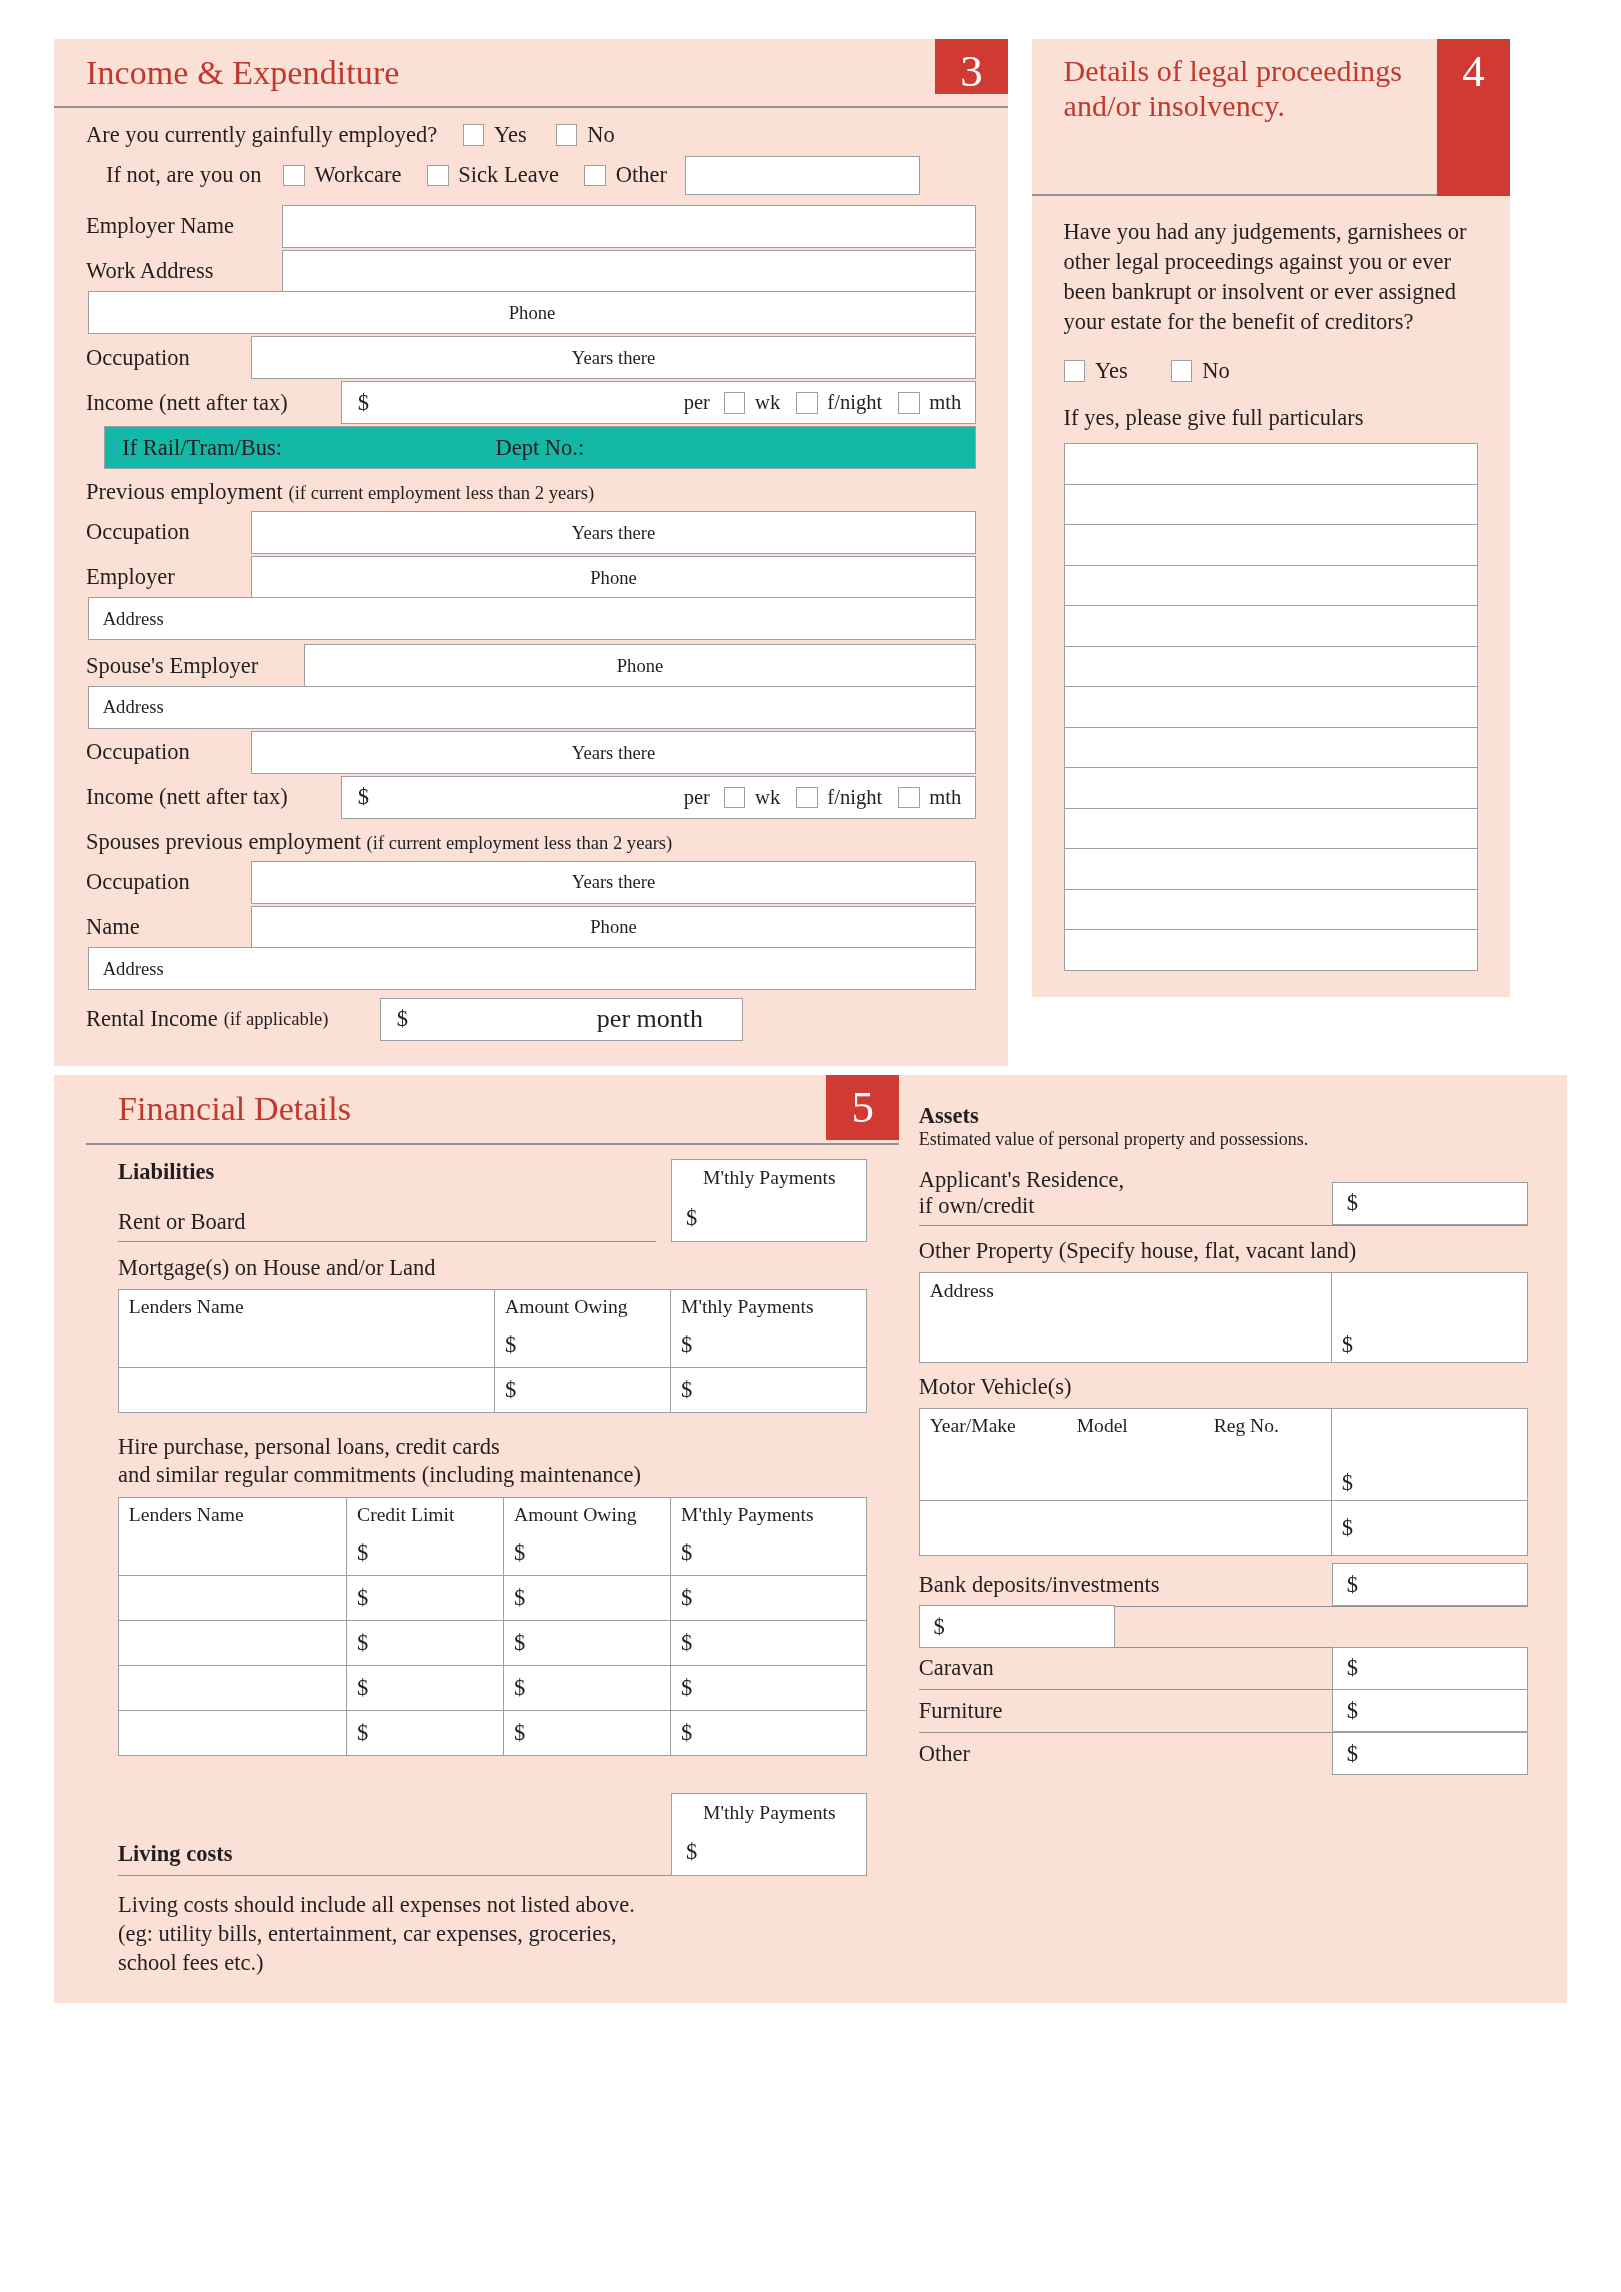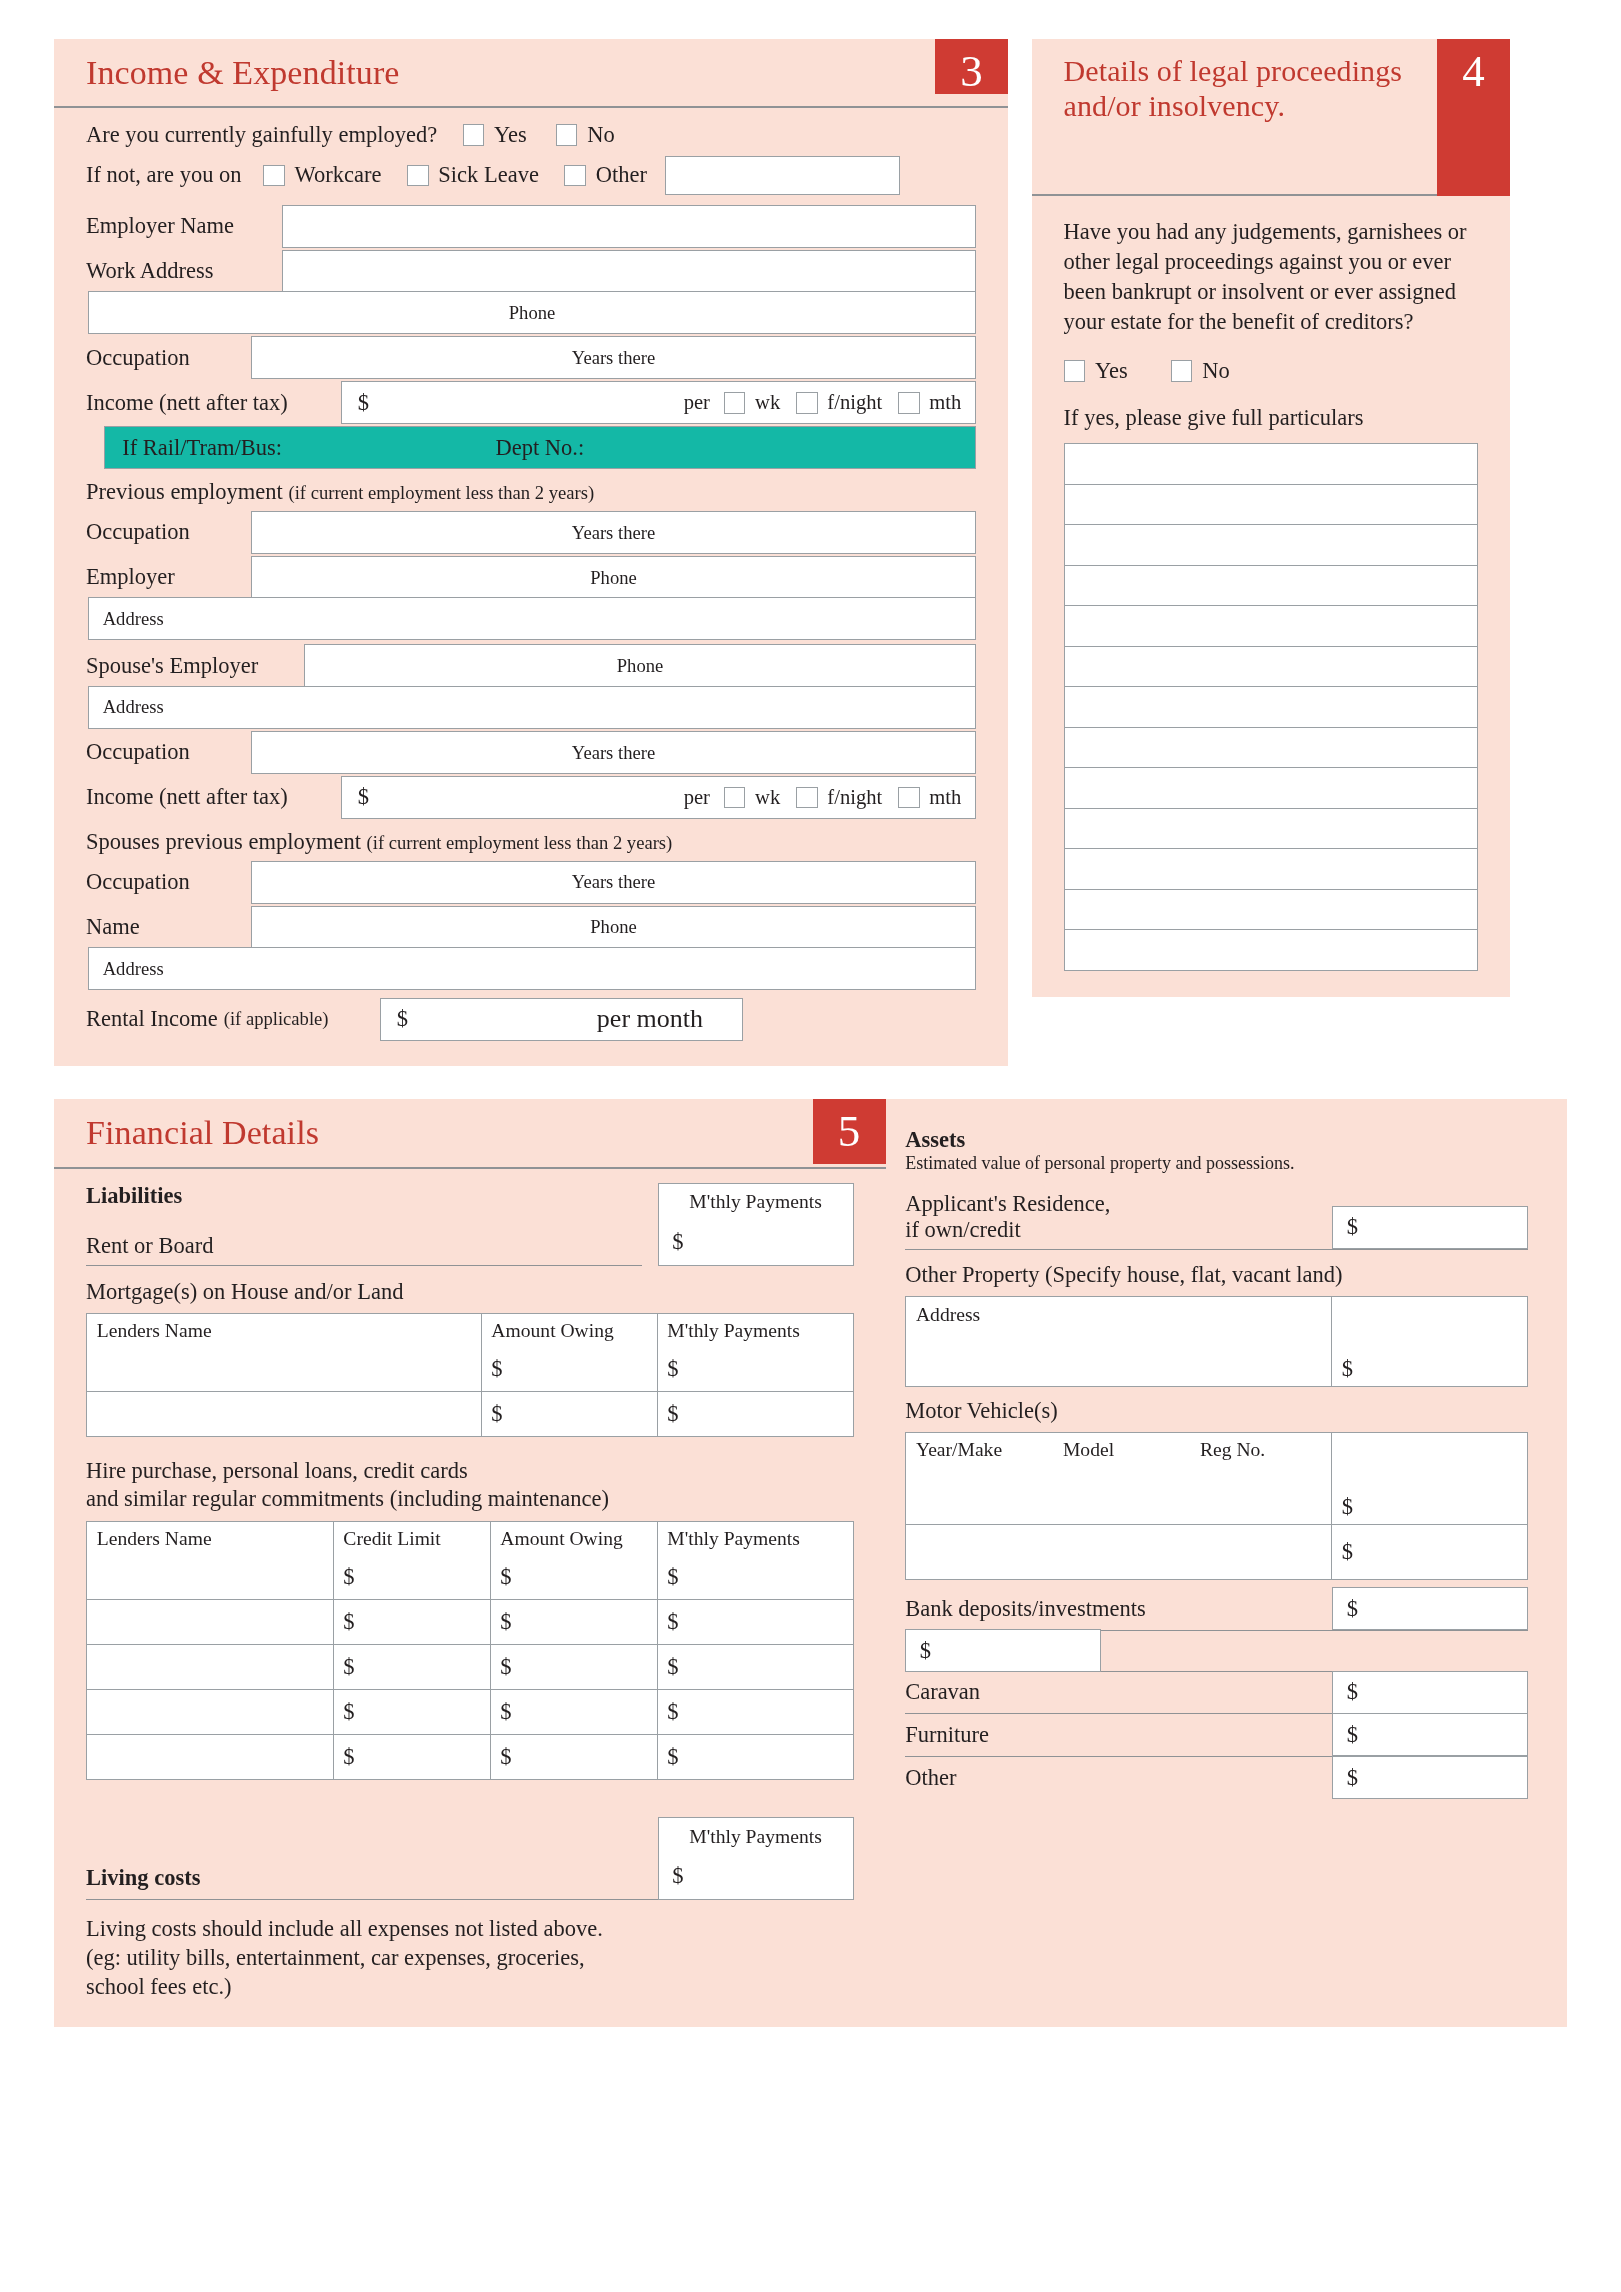--- a/index.html
+++ b/index.html
@@ -145,21 +145,21 @@
             <span class="cb"></span>
             <span class="t">Yes</span>
           </span>
           <span class="cb-group">
             <span class="cb"></span>
             <span class="t">No</span>
           </span>
         </div>
 
         <div class="row" style="align-items:center;margin-bottom:9.8px;">
-          <span class="lbl" style="margin-right:21.6px;">If not, are you on</span>
+          <span class="lbl" style="margin-right:21.6px;margin-left:20px;">If not, are you on</span>
           <span class="cb-group" style="margin-right:25.5px;">
             <span class="cb"></span>
             <span class="t">Workcare</span>
           </span>
           <span class="cb-group" style="margin-right:25.5px;">
             <span class="cb"></span>
             <span class="t">Sick Leave</span>
           </span>
           <span class="cb-group" style="margin-right:17.6px;">
             <span class="cb"></span>
@@ -354,21 +354,21 @@
             <div class="ln"></div>
             <div class="ln"></div>
             <div class="ln"></div>
             <div class="ln"></div>
           </div>
       </div>
     </div>
 
   </div>
 
-  <div class="bottom-wrap" style="margin-top:33px;">
+  <div class="bottom-wrap" style="margin-top:9px;padding-left:32px;">
 
     <div id="panel5">
       <div class="panel-head">
         <div class="panel-title">Financial Details</div>
         <div class="panel-num">5</div>
       </div>
       <div class="panel-body">
 
         <div style="display:flex;align-items:stretch;">
           <div style="flex:1;display:flex;flex-direction:column;justify-content:space-between;padding-right:15.7px;">

